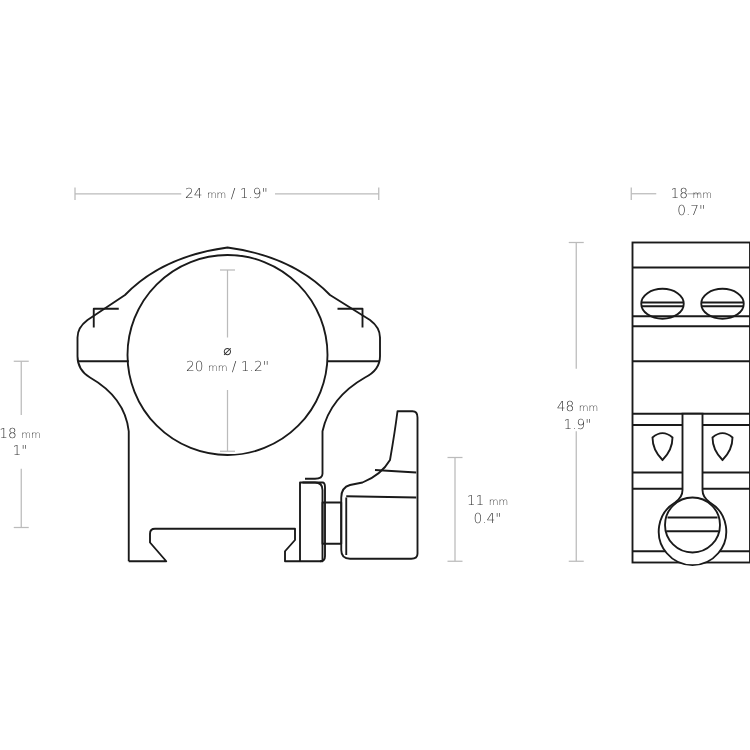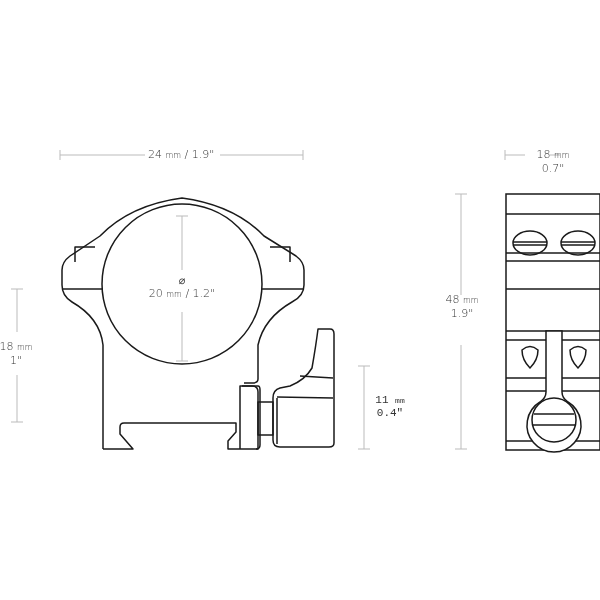--- a/index.html
+++ b/index.html
@@ -164,35 +164,35 @@
 </div>
 
 <div class="dim-label" style="left:-4px; top:340px; width:40px;">
   <div>
     <span>18</span>
     <span class="unit">mm</span>
   </div>
   <div>1"</div>
 </div>
 
-<div class="dim-label" style="left:370px; top:394px; width:40px;font-family:Liberation Mono, monospace;">
+<div class="dim-label" style="left:370px; top:394px; width:40px;">
   <div>
     <span>11</span>
     <span class="unit">mm</span>
   </div>
   <div>0.4"</div>
 </div>
 
 <div class="dim-label" style="left:524px; top:148px; width:34px;margin-left:12px;">
   <div>
     <span>18</span>
     <span class="unit">mm</span>
   </div>
   <div>0.7"</div>
 </div>
 
-<div class="dim-label" style="left:440px; top:293px; width:44px;text-align:center;">
+<div class="dim-label" style="left:440px; top:319px; width:44px;text-align:center;">
   <div>
     <span>48</span>
     <span class="unit">mm</span>
   </div>
   <div>1.9"</div>
 </div>
 
 </body></html>

